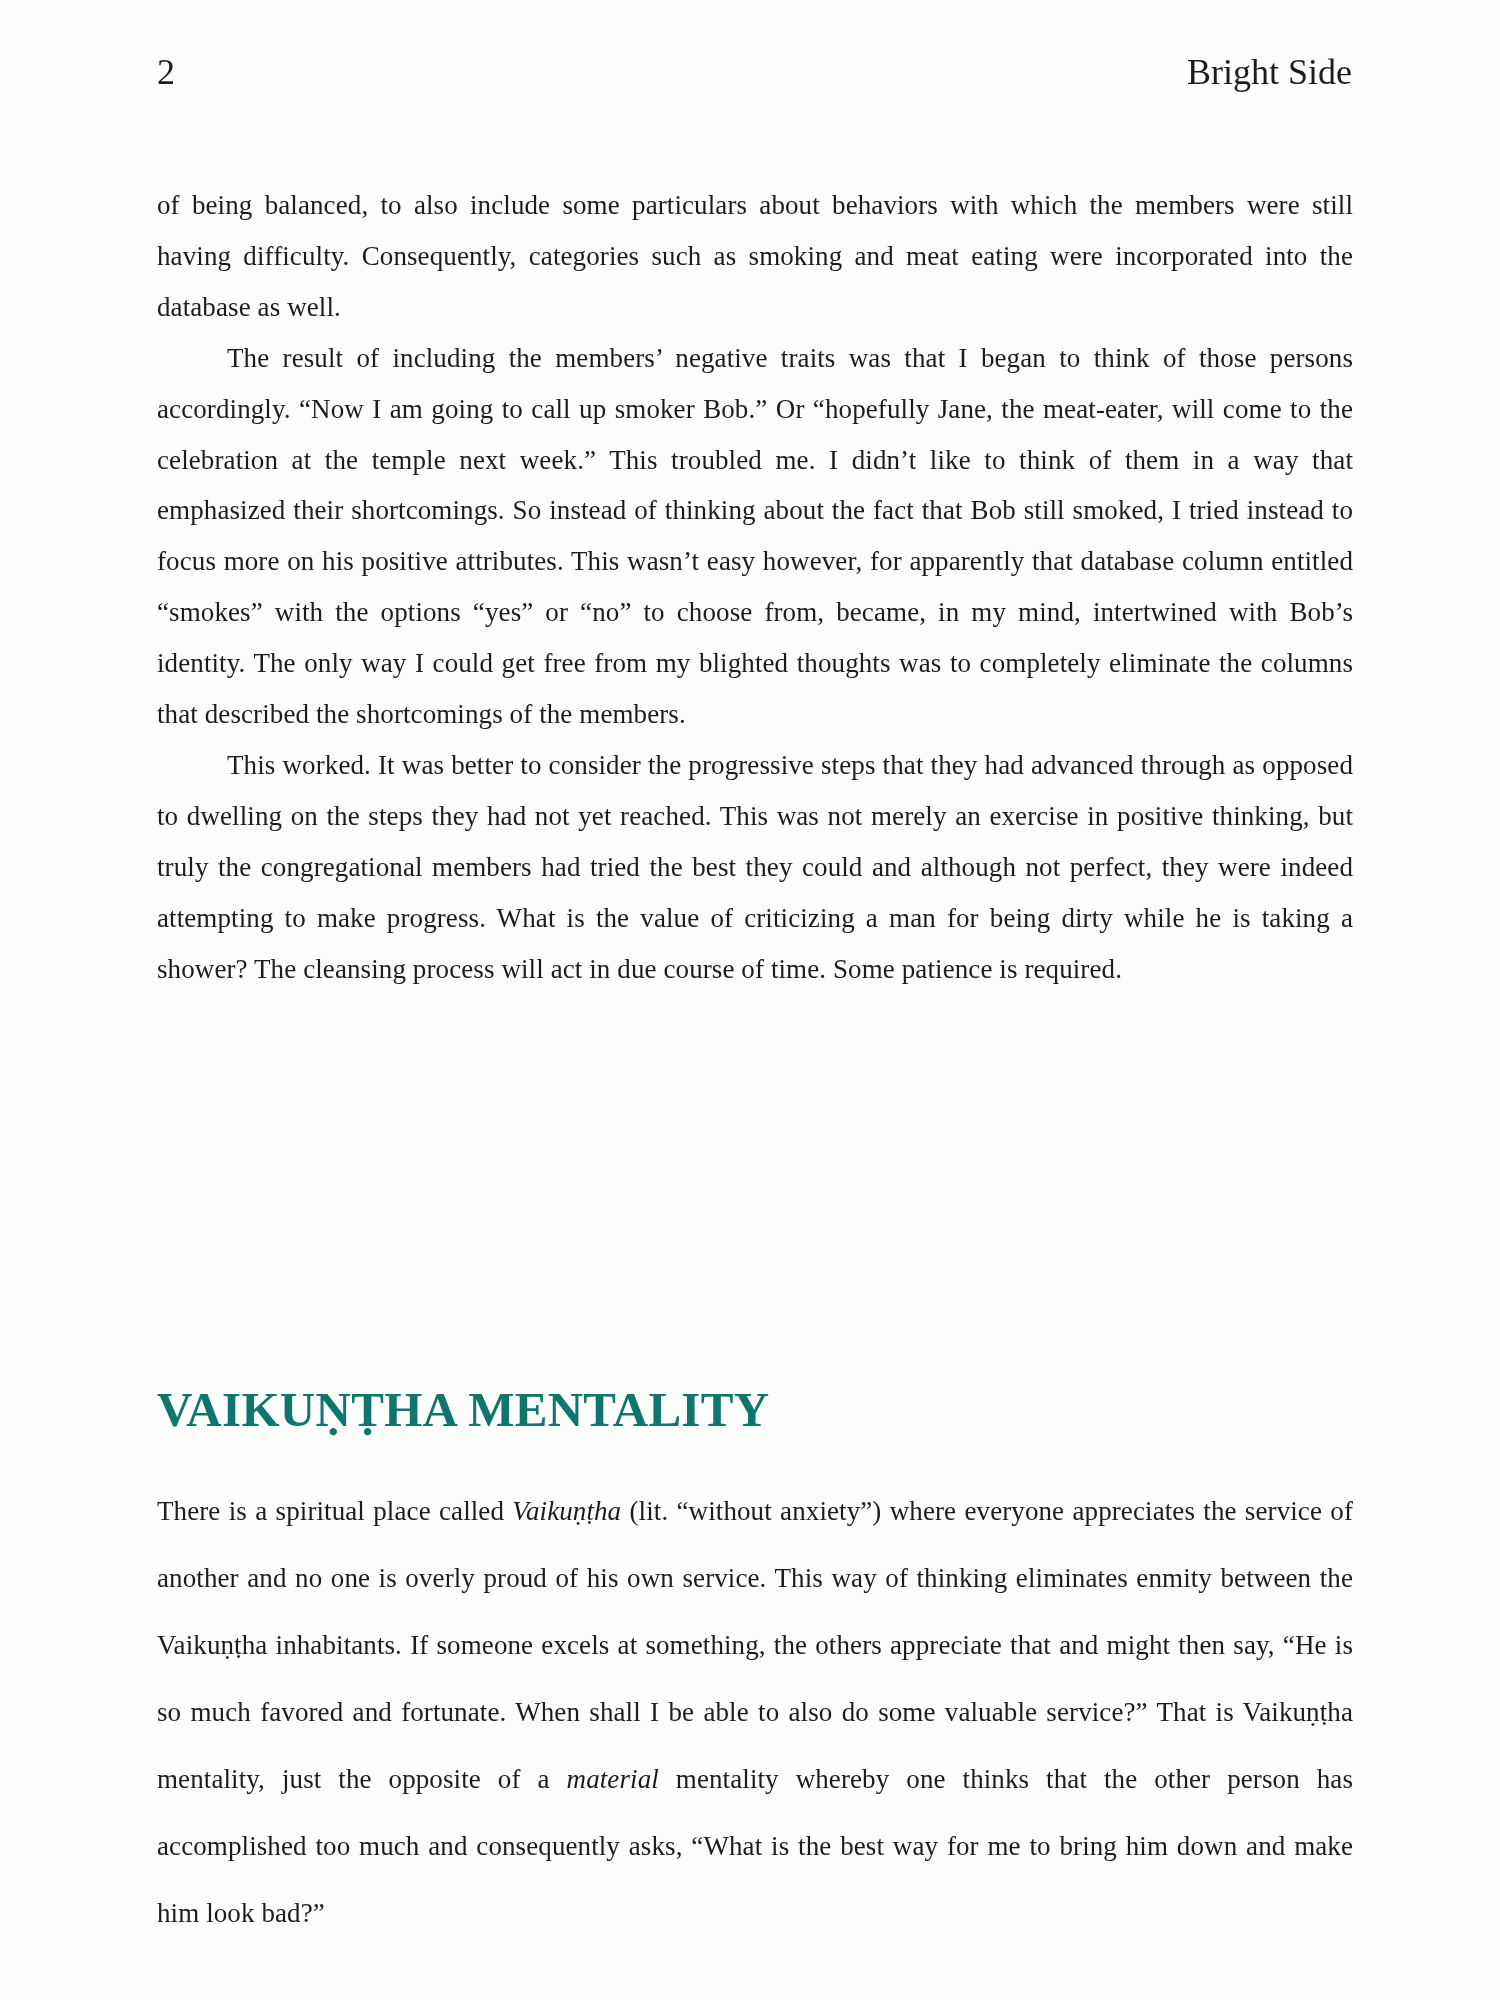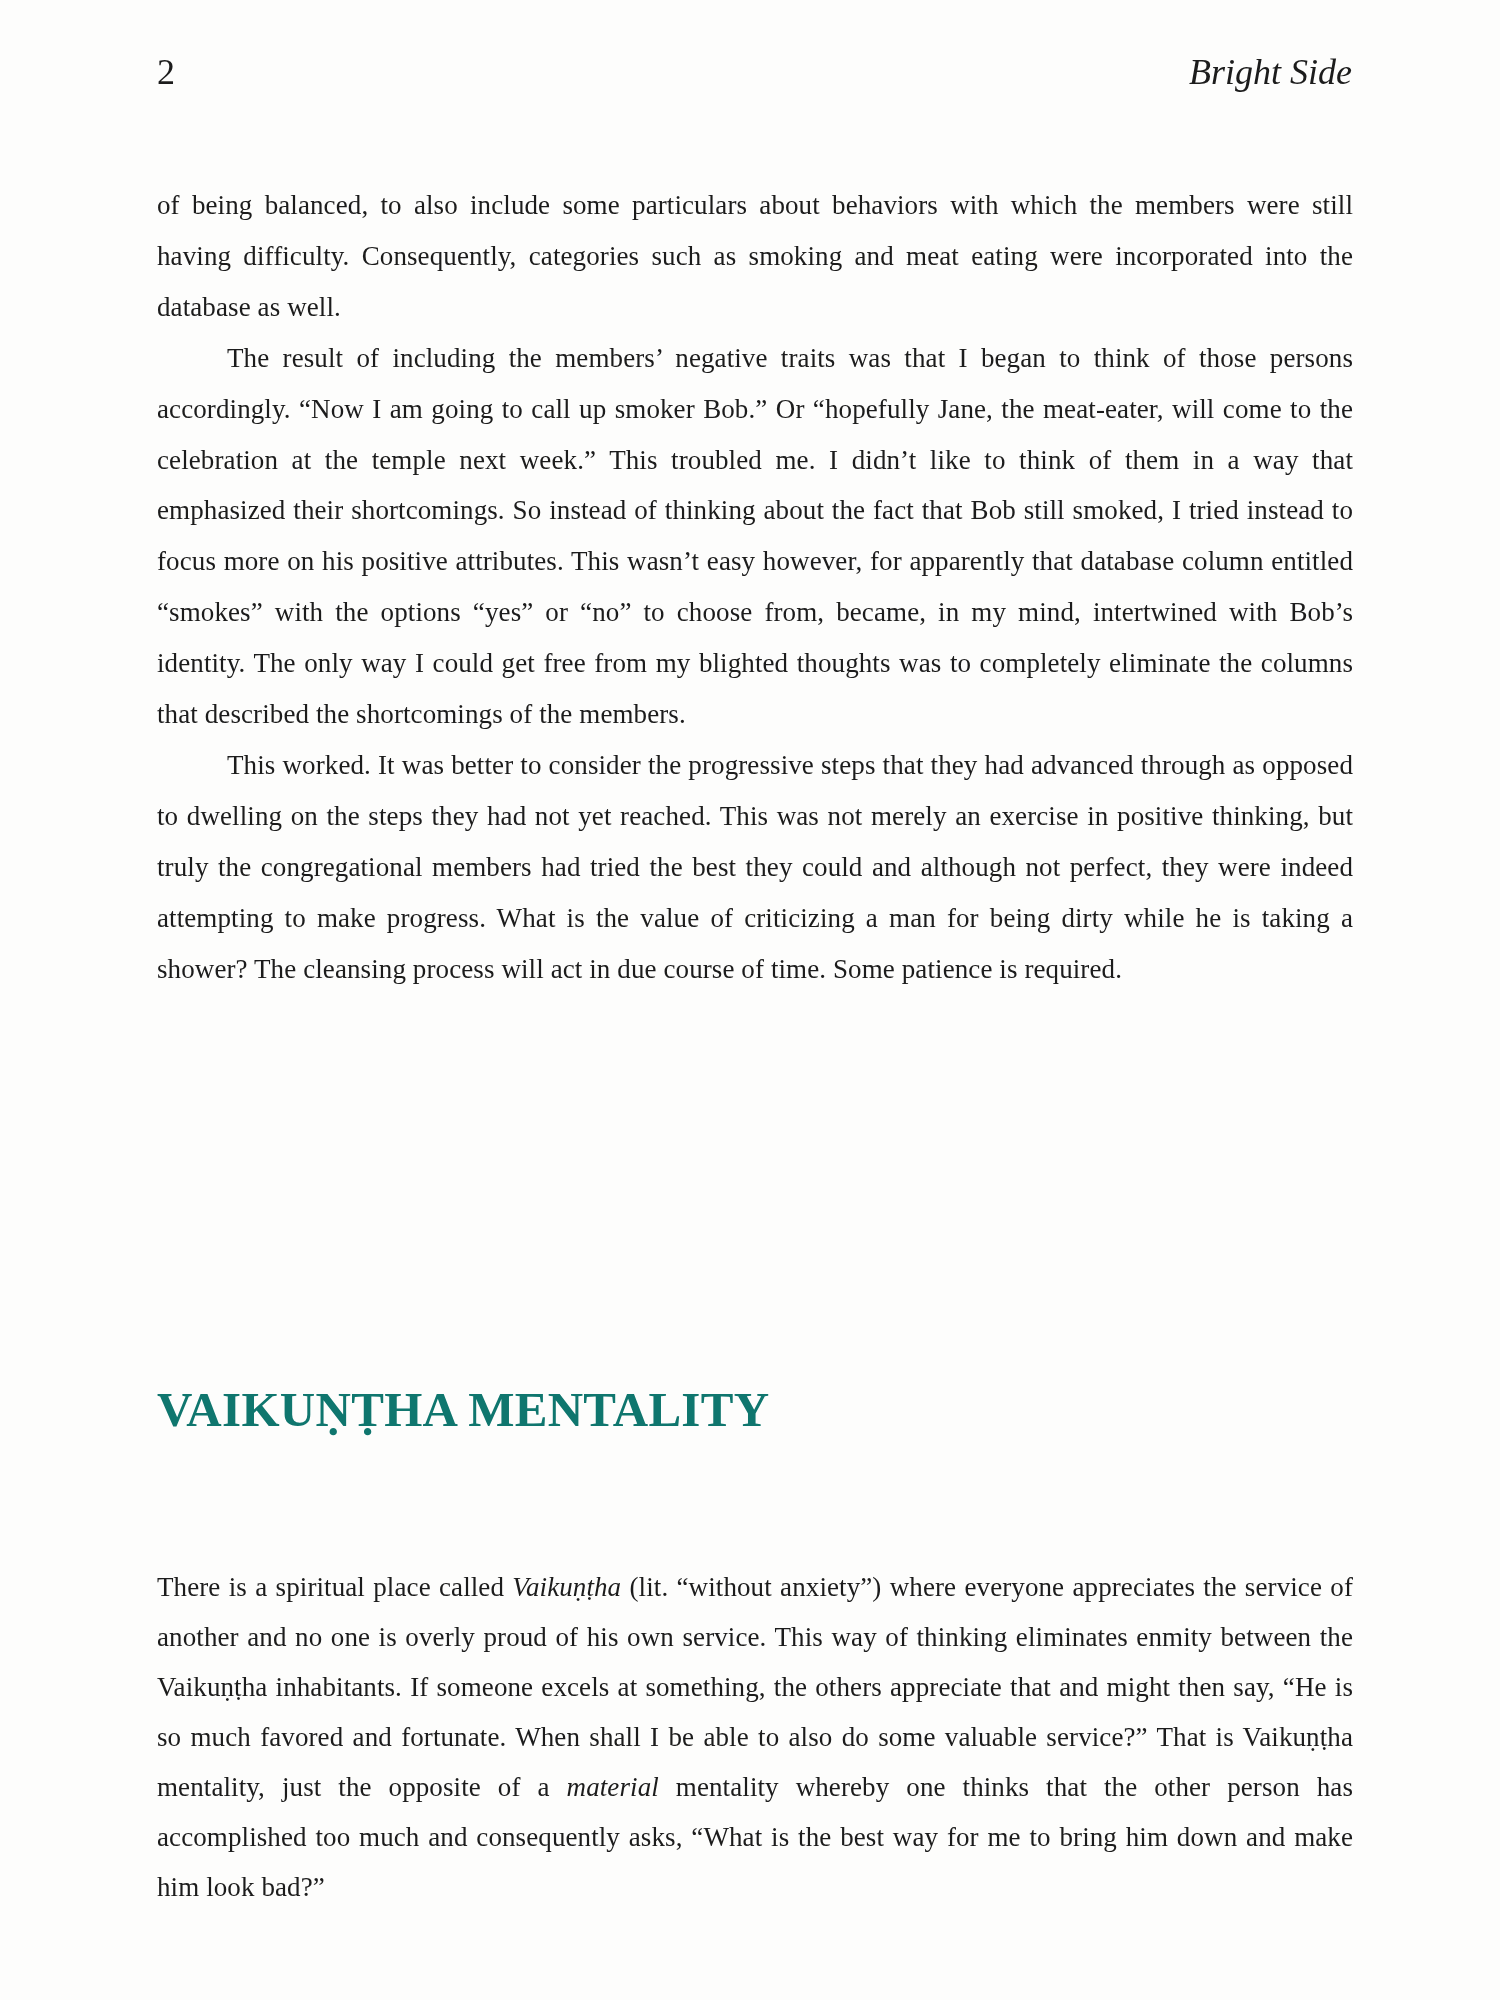--- a/index.html
+++ b/index.html
@@ -9,33 +9,33 @@
     position: relative;
     font-family: "Liberation Serif", "DejaVu Serif", serif;
     color: #1c1c1c;
   }
   .page-number {
     position: absolute; left: 157px; top: 52px;
     font-size: 36px; line-height: 40px;
   }
   .running-head {
     position: absolute; right: 148px; top: 52px;
-    font-size: 36px; line-height: 40px; font-style: italic;
+    font-size: 36px; line-height: 40px; 
   }
   .text-block {
     position: absolute; left: 157px; width: 1196px;
     font-size: 27px;
     text-align: justify;
     text-align-last: left;
     letter-spacing: 0.1px;
   }
   .text-block p { margin: 0; }
   .indent { text-indent: 70px; }
   #block1 { top: 180px; line-height: 50.9px; }
-  #block2 { top: 1562px; line-height: 50px; }
+  #block2 { top: 1478px; line-height: 67px; }
   .section-heading {
     position: absolute; left: 157px; top: 1380px;
     font-size: 49px; line-height: 60px; font-weight: bold;
     letter-spacing: 0.3px; margin: 0;
     color: #0f766e;
   }
   .content { position: relative; z-index: 1; }
 </style>
 </head>
 <body>

